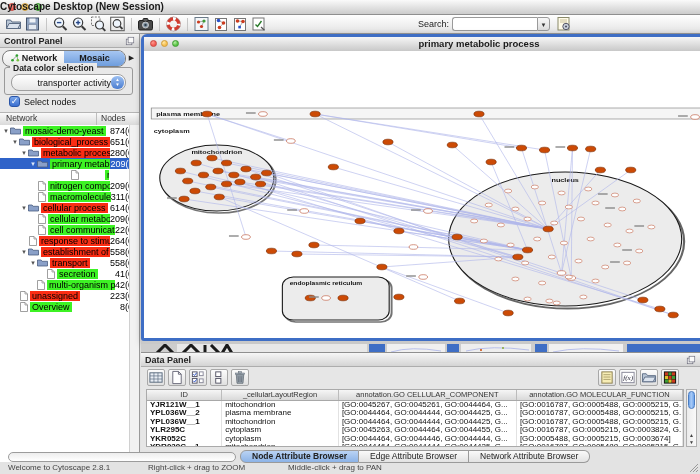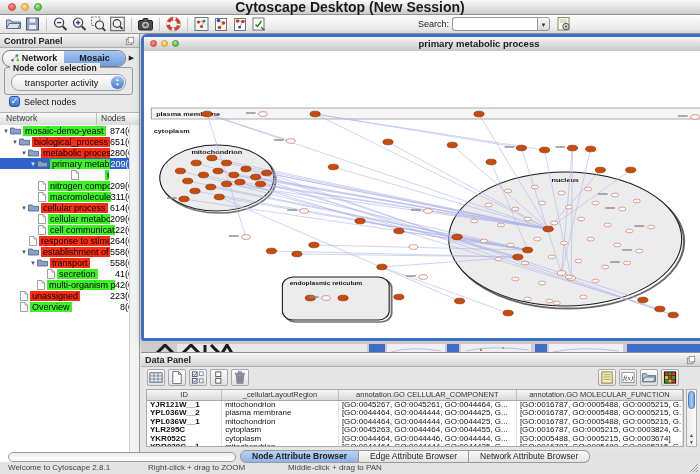--- a/index.html
+++ b/index.html
@@ -1,22 +1,22 @@
 <!DOCTYPE html>
 <html><head>
 <meta charset="utf-8">
 <style>
   html,body{margin:0;padding:0;background:#b0b0b0;}
   #app{position:relative;width:700px;height:474px;background:#e3e3e3;overflow:hidden;
        font-family:"Liberation Sans",sans-serif;-webkit-font-smoothing:antialiased;}
   
   .titlebar{position:absolute;top:0;left:0;right:0;height:14px;
     background:linear-gradient(#fafafa,#cccccc);border-bottom:1px solid #8f8f8f;}
-  .titlebar .title{position:absolute;left:0;right:0;top:0;line-height:14px;text-align:center;
-    font-size:14px;font-weight:bold;color:#1a1a1a;}
+  .titlebar .title{position:absolute;left:0;right:0;top:0;line-height:14px;text-align:left;
+    font-size:10px;font-weight:bold;color:#1a1a1a;}
   .tl{position:absolute;top:3px;width:8px;height:8px;border-radius:50%;box-sizing:border-box;}
   .tl.r{left:8px;background:radial-gradient(circle at 35% 30%,#ff9a90,#f25c54 60%);border:1px solid #c94840;}
   .tl.y{left:21px;background:radial-gradient(circle at 35% 30%,#ffe9a8,#f6bf4f 60%);border:1px solid #cf9c38;}
   .tl.g{left:34px;background:radial-gradient(circle at 35% 30%,#b8f0a8,#58c443 60%);border:1px solid #3f9c35;}
   
   #toolbar{position:absolute;top:15px;left:0;right:0;height:18px;display:flex;align-items:center;
     padding:0 4px;background:linear-gradient(#ffffff,#e4e4e4);border-bottom:1px solid #9c9c9c;}
   .tbicon{width:17px;height:16px;margin:0 1px;}
   .tbicon svg{width:100%;height:100%;}
   .tbsep{width:1px;height:13px;background:#c6c6c6;margin:0 4px;}
@@ -39,21 +39,21 @@
     background:linear-gradient(#fdfdfd,#e9e9e9);}
   .cptab{flex:1;display:flex;align-items:center;justify-content:center;gap:2px;
     font-size:9px;font-weight:bold;color:#1a1a1a;}
   .cptab.sel{background:linear-gradient(#a6c6f2,#6e9ddd);}
   .cptab .nicon{width:10px;height:10px;}
   .tab-arrow{width:11px;text-align:center;font-size:7px;color:#222;}
   .grp{position:absolute;left:4px;right:6px;top:33px;height:26px;border:1px solid #9a9a9a;border-radius:3px;}
   .grp .legend{position:absolute;top:-5px;left:5px;background:#e8e8e8;padding:0 3px;font-size:8.5px;font-weight:bold;color:#222;}
   .dd{position:absolute;left:6px;right:6px;top:6px;height:15px;border:1px solid #9f9f9f;border-radius:8px;
     background:linear-gradient(#ffffff,#e6e6e6);display:flex;align-items:center;}
-  .dd-label{flex:1;text-align:center;font-size:9px;color:#111;}
+  .dd-label{flex:1;text-align:right;font-size:9px;color:#111;}
   .dd-step{width:13px;height:13px;margin-right:1px;border-radius:6px;
     background:linear-gradient(#9cc0f2,#4a7cd0);display:flex;flex-direction:column;
     align-items:center;justify-content:center;color:#fff;font-size:4.5px;line-height:4.5px;}
   .chk-row{position:absolute;top:62px;left:9px;display:flex;align-items:center;gap:4px;font-size:9px;color:#111;}
   .chk{width:11px;height:11px;border-radius:3px;border:1px solid #2a55a8;box-sizing:border-box;
     background:linear-gradient(#7aa6ea,#3a6fd0);color:#fff;font-size:9px;line-height:9px;text-align:center;}
   .treehead{position:absolute;top:78px;left:0;right:0;height:12px;display:flex;
     background:linear-gradient(#fafafa,#dadada);border-top:1px solid #b5b5b5;border-bottom:1px solid #a8a8a8;
     font-size:8.5px;color:#333;}
   .treehead .c1{flex:1;padding-left:6px;border-right:1px solid #bdbdbd;line-height:11px;}
@@ -243,21 +243,21 @@
               </svg></span>
           <span>Network</span>
         </div>
         <div class="cptab sel">
           <span>Mosaic</span>
         </div>
       </div>
       <div class="tab-arrow">▶</div>
     </div>
     <div class="grp">
-      <span class="legend">Node color selection</span>
+      <span class="legend">Data color selection</span>
       <div class="dd">
         <span class="dd-label">transporter activity</span>
         <span class="dd-step">
             <span>▲</span>
             <span>▼</span>
           </span>
       </div>
     </div>
     <div class="chk-row">
       <span class="chk">✓</span>

